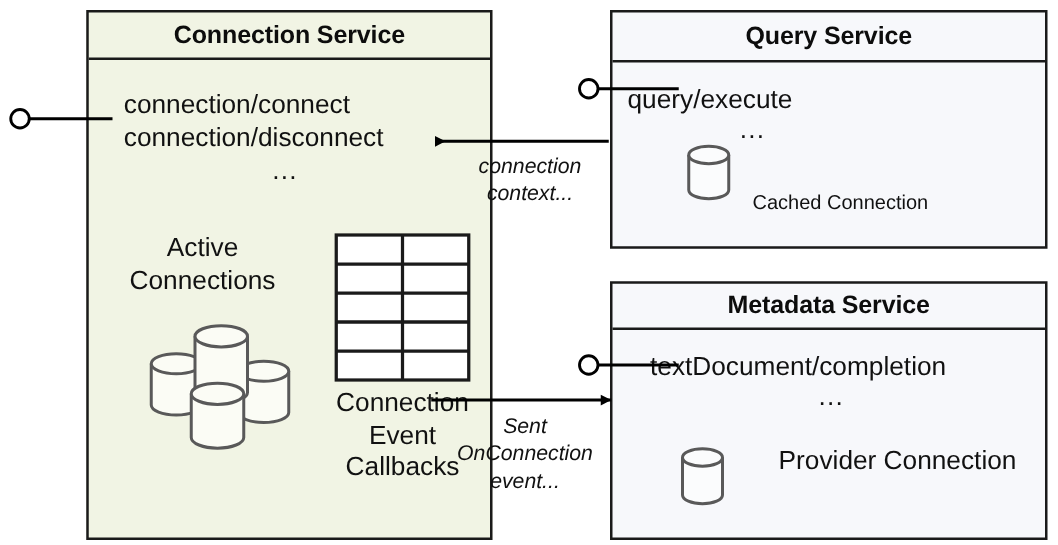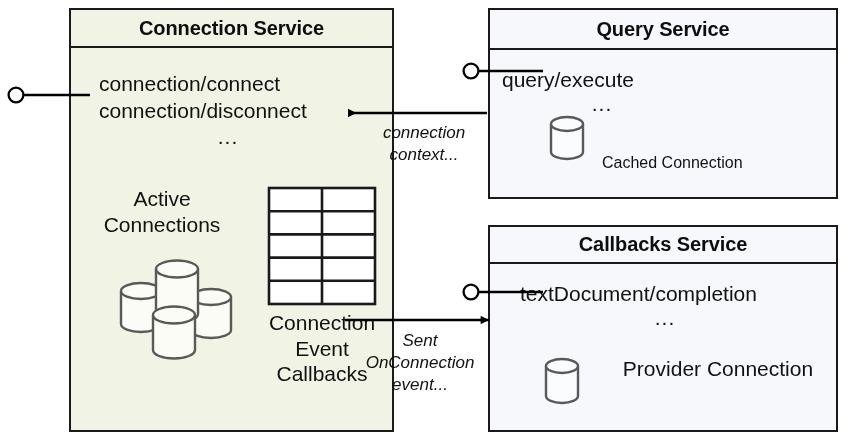--- a/index.html
+++ b/index.html
@@ -259,21 +259,21 @@
             <ellipse cx="20" cy="12" rx="16" ry="7"></ellipse>
           </g>
         </svg>
       </div>
 
       <div class="cached-conn-label">Cached Connection</div>
     </div>
   </div>
 
   <div class="component comp-language">
-    <div class="comp-title">Callbacks Service</div>
+    <div class="comp-title">Metadata Service</div>
     <div class="comp-body">
 
       <div class="endpoints ls-endpoints">
         <div class="endpoint-line">textDocument/completion</div>
         <div class="ellipsis-line">...</div>
       </div>
 
       <div class="gfx" style="left:52px; top:90px;">
         <svg width="40" height="56" viewBox="0 0 40 56">
           <g fill="#fbfcfd" stroke="#595959" stroke-width="2.4">

